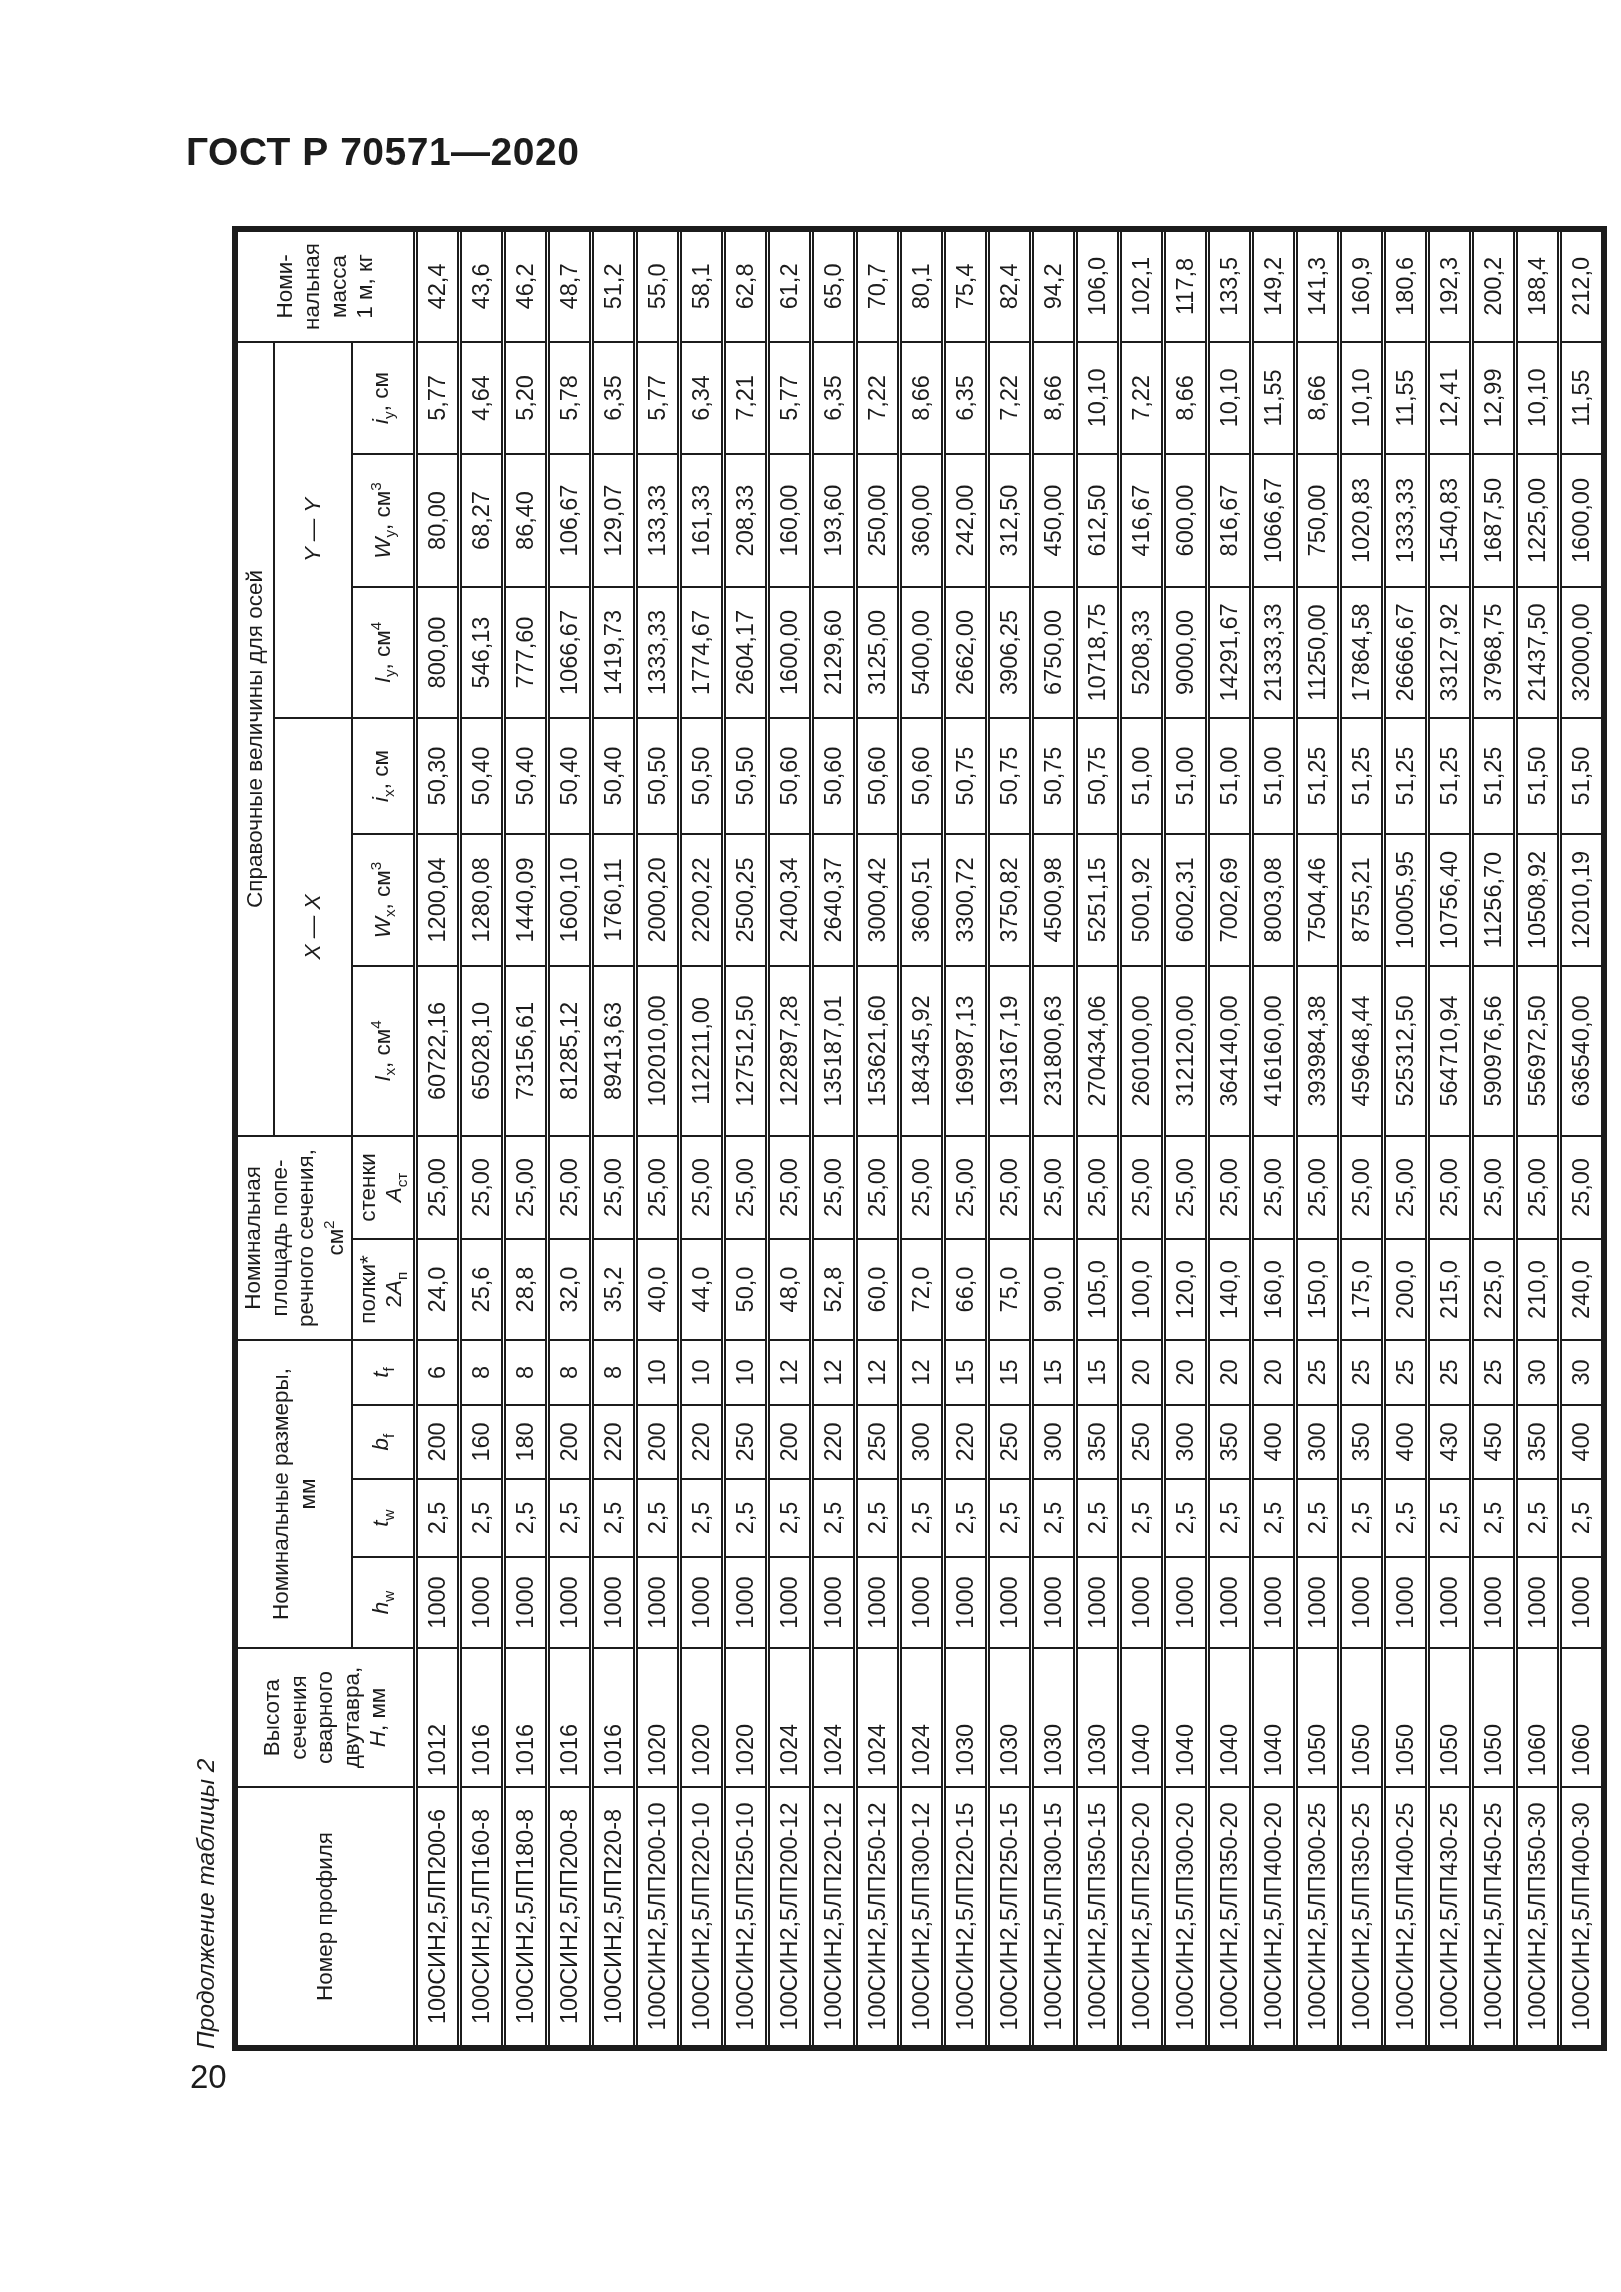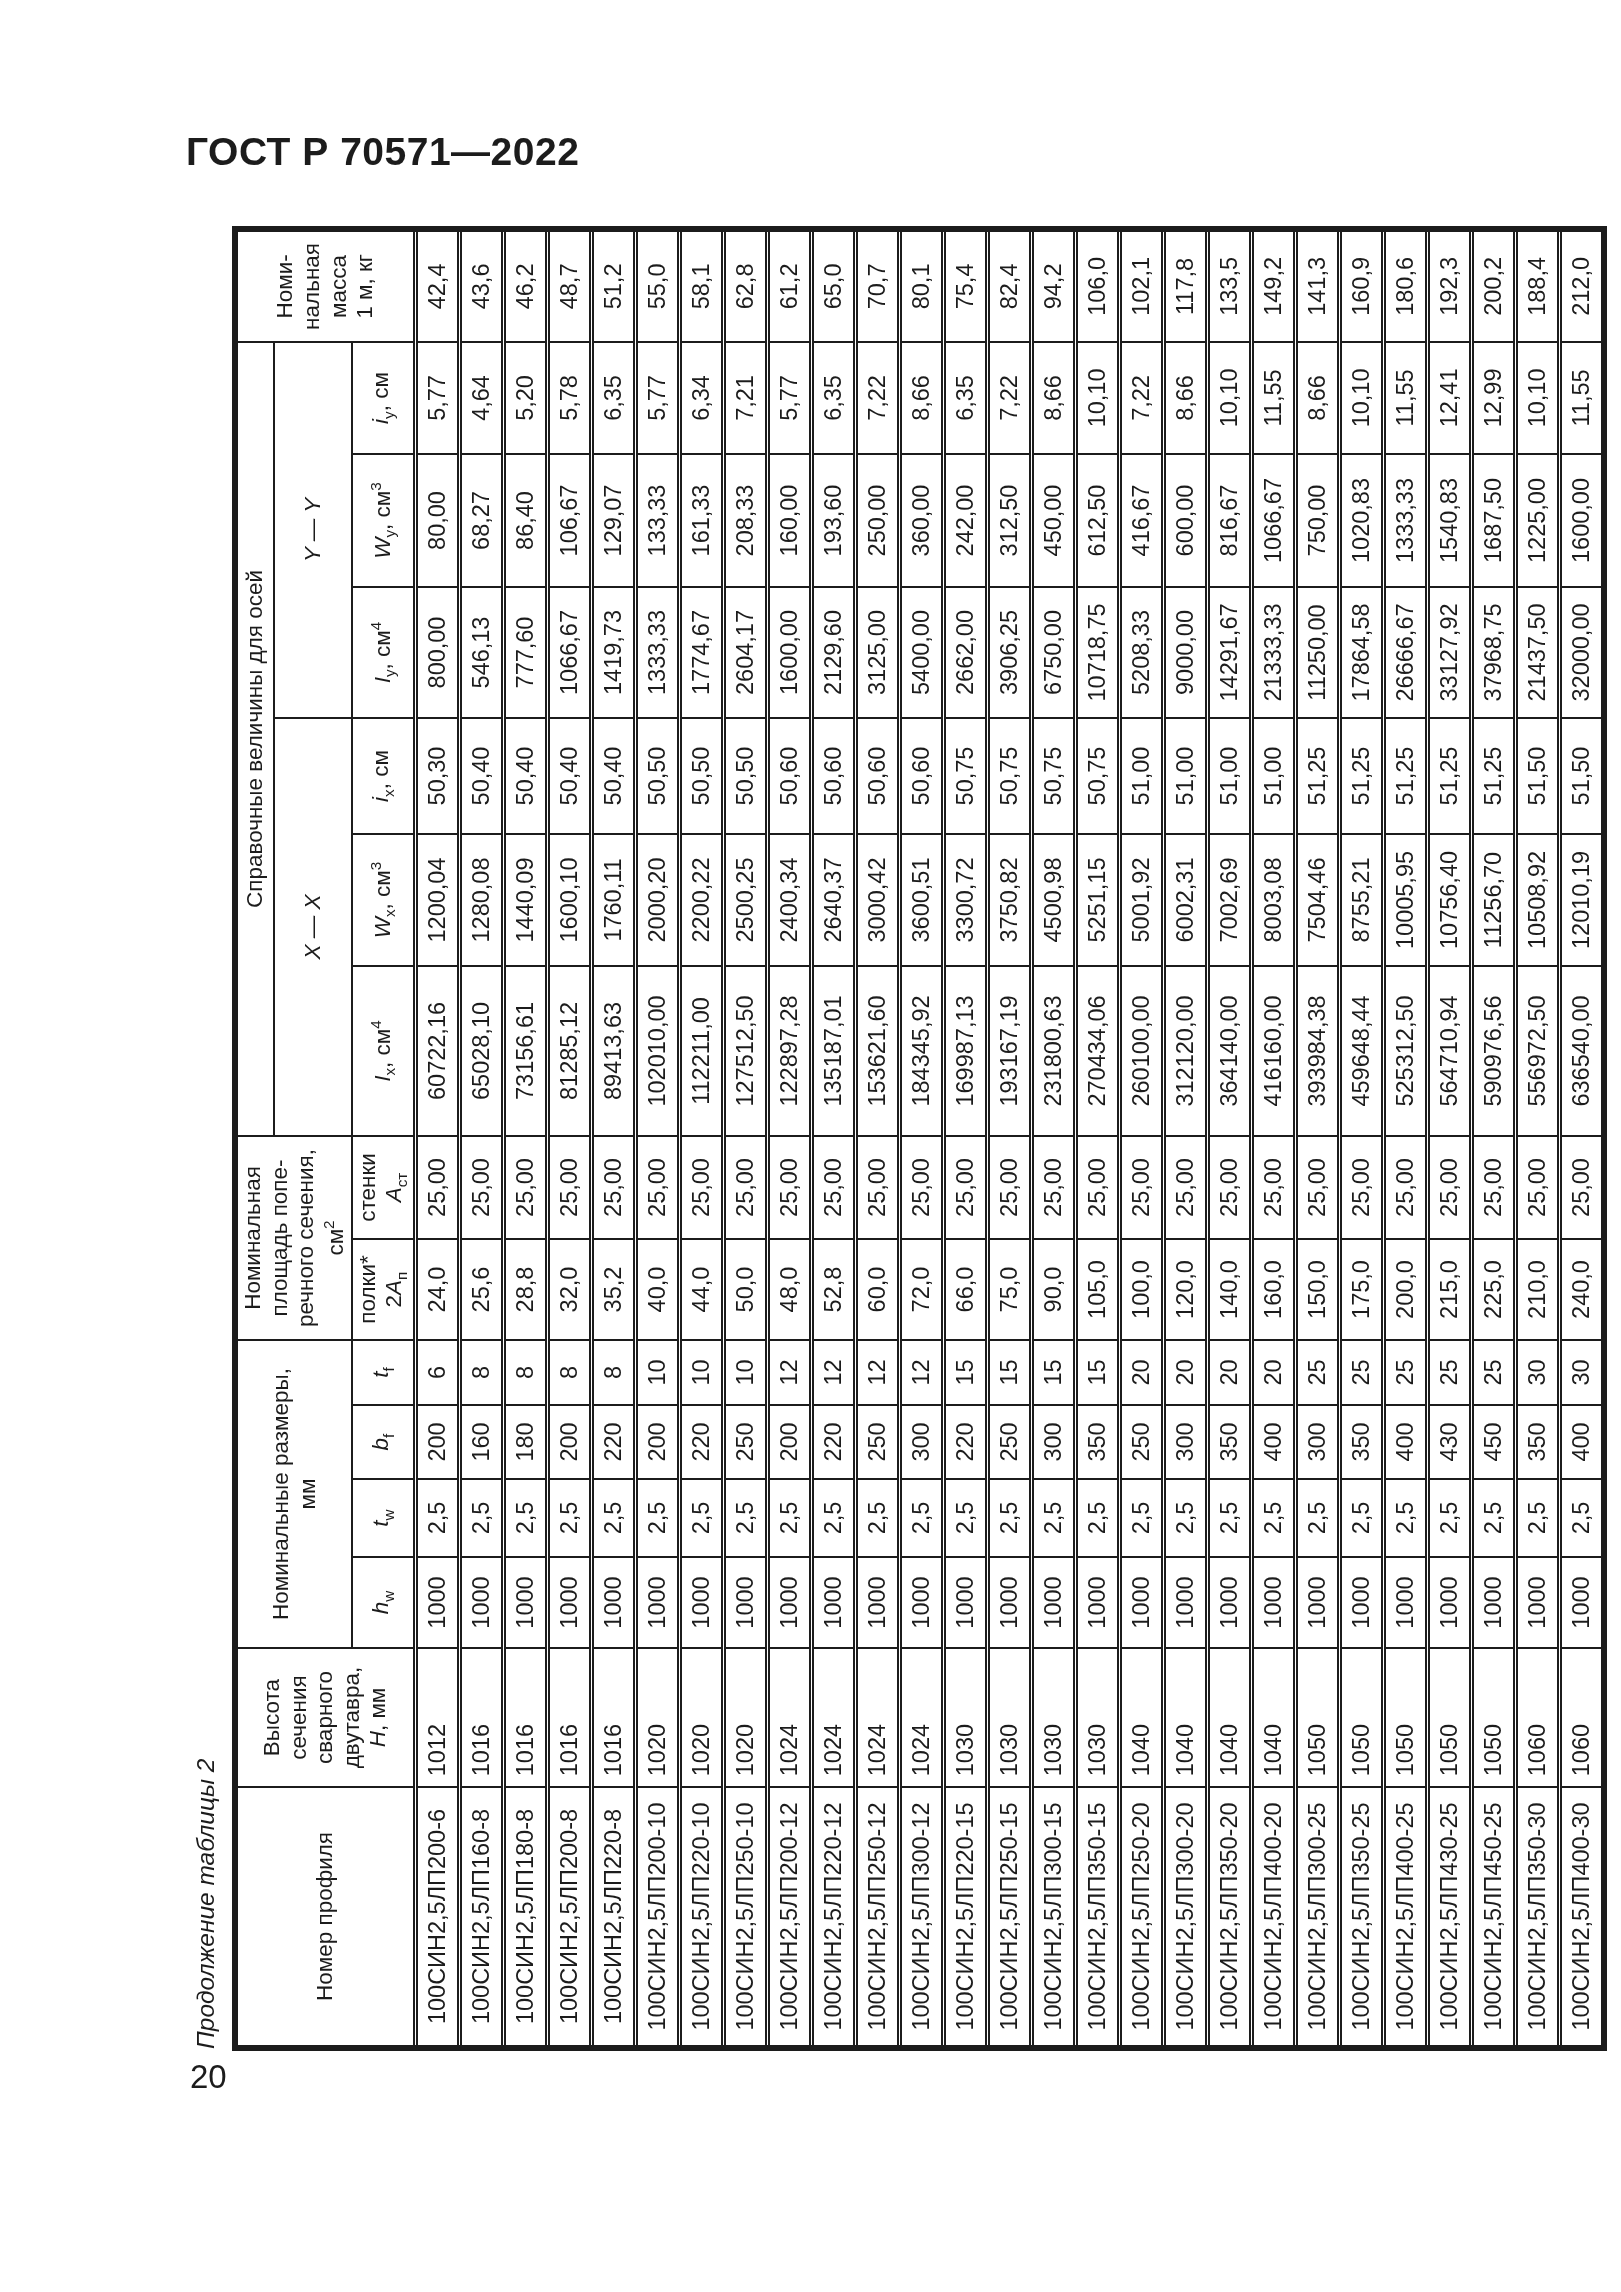--- a/index.html
+++ b/index.html
@@ -66,21 +66,21 @@
   }
   sub{font-size:0.68em;}
   sup{font-size:0.68em;}
   i{font-style:italic;}
 </style>
 </head>
 <body>
 
 <div class="page">
 
-  <div class="doc-title">ГОСТ Р 70571—2022</div>
+  <div class="doc-title">ГОСТ Р 70571—2020</div>
 
   <div class="rotated-block">
 
     <div class="table-caption">Продолжение таблицы 2</div>
 
     <table class="profile-table">
       <colgroup>
           <col style="width: 261px;">
           <col style="width: 139px;">
           <col style="width: 91px;">

